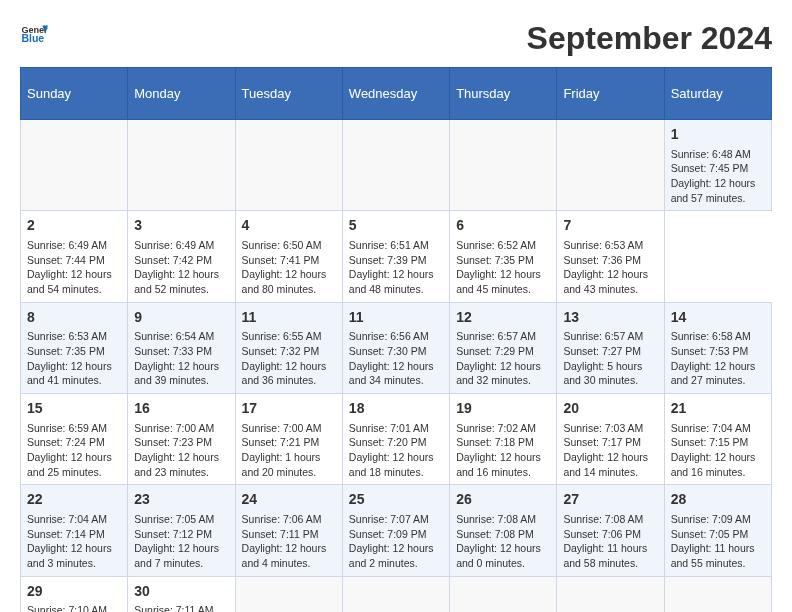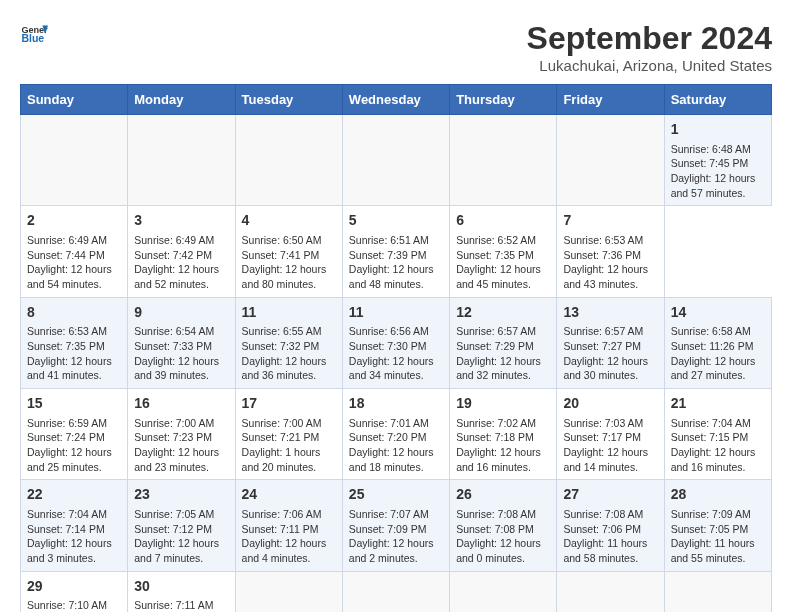--- a/index.html
+++ b/index.html
@@ -19,45 +19,45 @@
     .logo {
       display: flex;
       align-items: center;
       gap: 4px;
     }
     .logo-icon {
       width: 28px;
       height: 28px;
     }
     .title-area {
-      text-align: right;
+      text-align: left;
     }
     .main-title {
       font-size: 32px;
       font-weight: bold;
       color: #333;
     }
     .subtitle {
       font-size: 15px;
       color: #555;
     }
     table {
       width: 100%;
       border-collapse: collapse;
       font-size: 11px;
     }
     thead tr {
       background-color: #3a6db5;
       color: white;
     }
     thead th {
-      padding: 7px 6px;
+      padding: 18px 6px;
       text-align: left;
       font-size: 13px;
-      font-weight: bold;
+      font-weight: normal;
       border: 1px solid #2a5da5;
     }
     tbody tr {
       vertical-align: top;
     }
     tbody tr:nth-child(odd) {
       background-color: #f0f4fb;
     }
     tbody tr:nth-child(even) {
       background-color: #ffffff;
@@ -87,21 +87,20 @@
 <div class="header-area">
   <div class="logo">
     <svg class="logo-icon" viewBox="0 0 40 40">
       <text x="2" y="18" font-size="13" font-weight="bold" fill="#333" font-family="Arial">General</text>
       <text x="2" y="32" font-size="15" font-weight="bold" fill="#1a6db5" font-family="Arial">Blue</text>
       <polygon points="32,8 40,8 36,20" fill="#1a6db5"></polygon>
     </svg>
   </div>
   <div class="title-area">
     <div class="main-title">September 2024</div>
-    <div class="subtitle">Lukachukai, Arizona, United States</div>
   </div>
 </div>
 
 <table>
   <thead>
     <tr>
     <th>Sunday</th>
         <th>Monday</th>
         <th>Tuesday</th>
         <th>Wednesday</th>
@@ -127,22 +126,22 @@
         <td><span class="day-num">5</span><span>Sunrise: 6:51 AM</span><br><span>Sunset: 7:39 PM</span><br><span>Daylight: 12 hours and 48 minutes.</span></td>
         <td><span class="day-num">6</span><span>Sunrise: 6:52 AM</span><br><span>Sunset: 7:35 PM</span><br><span>Daylight: 12 hours and 45 minutes.</span></td>
         <td><span class="day-num">7</span><span>Sunrise: 6:53 AM</span><br><span>Sunset: 7:36 PM</span><br><span>Daylight: 12 hours and 43 minutes.</span></td>
       </tr>
       <tr>
         <td><span class="day-num">8</span><span>Sunrise: 6:53 AM</span><br><span>Sunset: 7:35 PM</span><br><span>Daylight: 12 hours and 41 minutes.</span></td>
         <td><span class="day-num">9</span><span>Sunrise: 6:54 AM</span><br><span>Sunset: 7:33 PM</span><br><span>Daylight: 12 hours and 39 minutes.</span></td>
         <td><span class="day-num">11</span><span>Sunrise: 6:55 AM</span><br><span>Sunset: 7:32 PM</span><br><span>Daylight: 12 hours and 36 minutes.</span></td>
         <td><span class="day-num">11</span><span>Sunrise: 6:56 AM</span><br><span>Sunset: 7:30 PM</span><br><span>Daylight: 12 hours and 34 minutes.</span></td>
         <td><span class="day-num">12</span><span>Sunrise: 6:57 AM</span><br><span>Sunset: 7:29 PM</span><br><span>Daylight: 12 hours and 32 minutes.</span></td>
-        <td><span class="day-num">13</span><span>Sunrise: 6:57 AM</span><br><span>Sunset: 7:27 PM</span><br><span>Daylight: 12 hours and 30 minutes.</span></td>
-        <td><span class="day-num">14</span><span>Sunrise: 6:58 AM</span><br><span>Sunset: 11:26 PM</span><br><span>Daylight: 12 hours and 27 minutes.</span></td>
+        <td><span class="day-num">13</span><span>Sunrise: 6:57 AM</span><br><span>Sunset: 7:27 PM</span><br><span>Daylight: 5 hours and 30 minutes.</span></td>
+        <td><span class="day-num">14</span><span>Sunrise: 6:58 AM</span><br><span>Sunset: 7:53 PM</span><br><span>Daylight: 12 hours and 27 minutes.</span></td>
       </tr>
       <tr>
         <td><span class="day-num">15</span><span>Sunrise: 6:59 AM</span><br><span>Sunset: 7:24 PM</span><br><span>Daylight: 12 hours and 25 minutes.</span></td>
         <td><span class="day-num">16</span><span>Sunrise: 7:00 AM</span><br><span>Sunset: 7:23 PM</span><br><span>Daylight: 12 hours and 23 minutes.</span></td>
         <td><span class="day-num">17</span><span>Sunrise: 7:00 AM</span><br><span>Sunset: 7:21 PM</span><br><span>Daylight: 1 hours and 20 minutes.</span></td>
         <td><span class="day-num">18</span><span>Sunrise: 7:01 AM</span><br><span>Sunset: 7:20 PM</span><br><span>Daylight: 12 hours and 18 minutes.</span></td>
         <td><span class="day-num">19</span><span>Sunrise: 7:02 AM</span><br><span>Sunset: 7:18 PM</span><br><span>Daylight: 12 hours and 16 minutes.</span></td>
         <td><span class="day-num">20</span><span>Sunrise: 7:03 AM</span><br><span>Sunset: 7:17 PM</span><br><span>Daylight: 12 hours and 14 minutes.</span></td>
         <td><span class="day-num">21</span><span>Sunrise: 7:04 AM</span><br><span>Sunset: 7:15 PM</span><br><span>Daylight: 12 hours and 16 minutes.</span></td>
       </tr>

